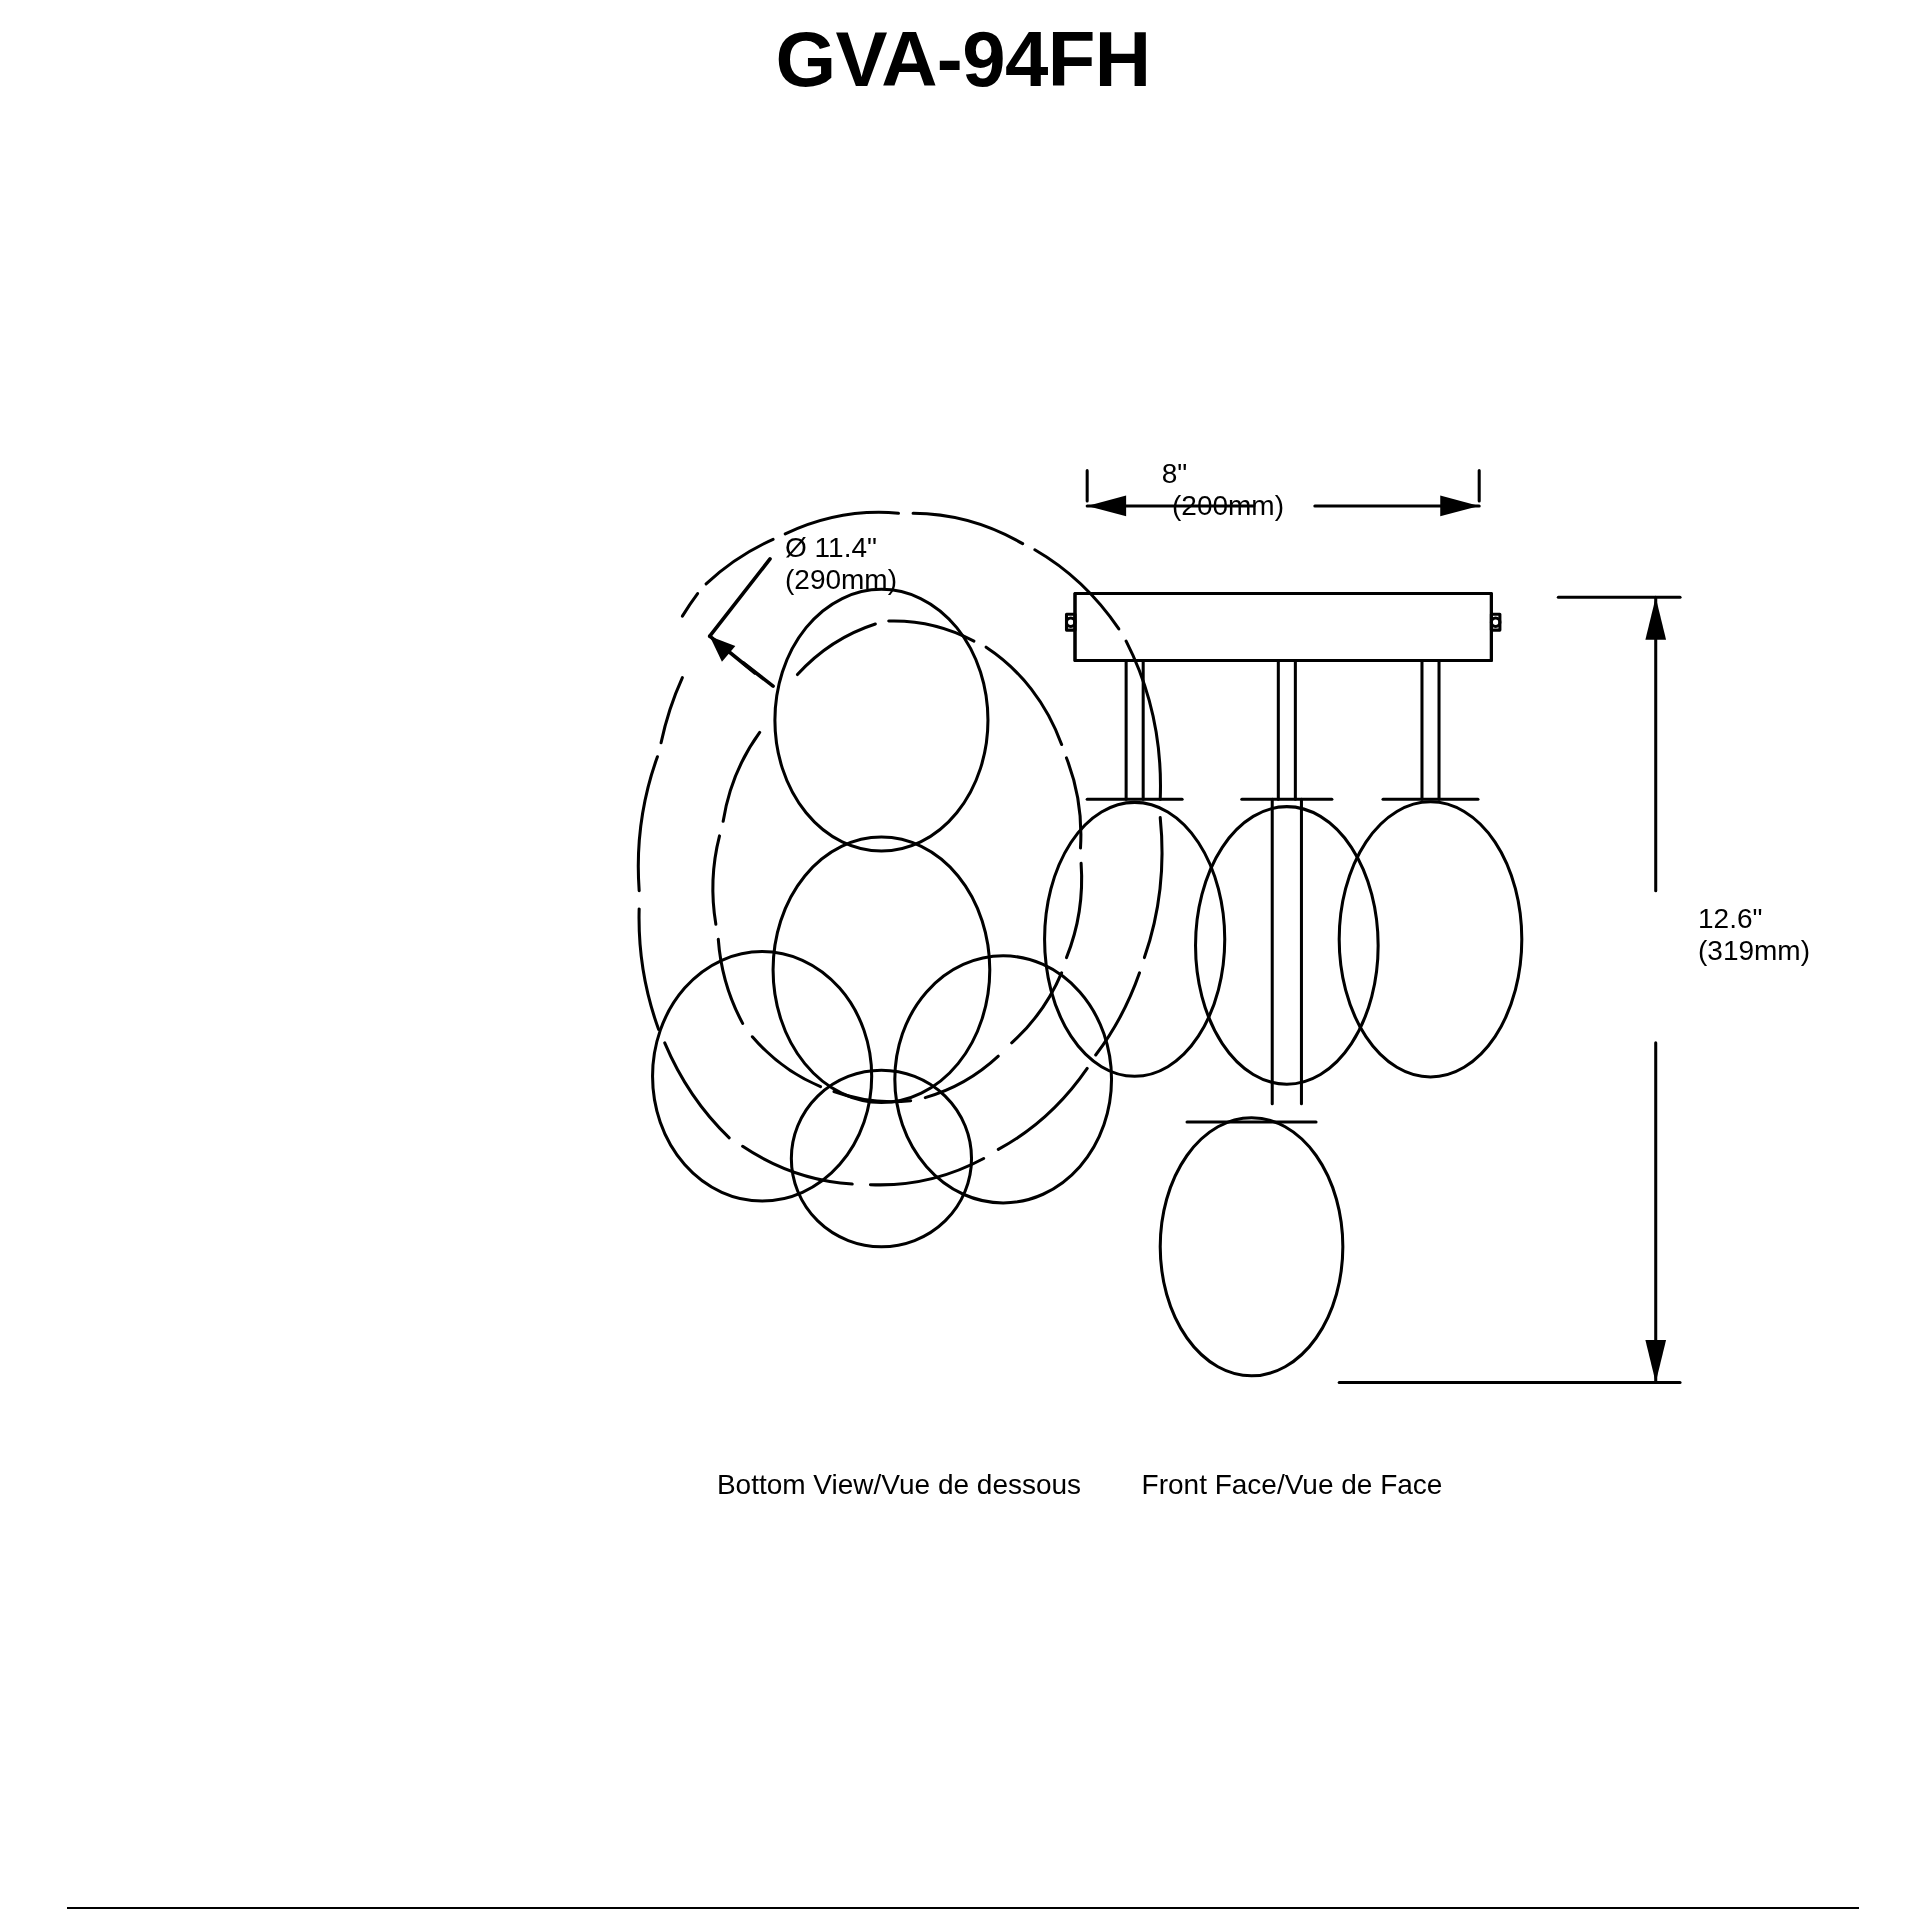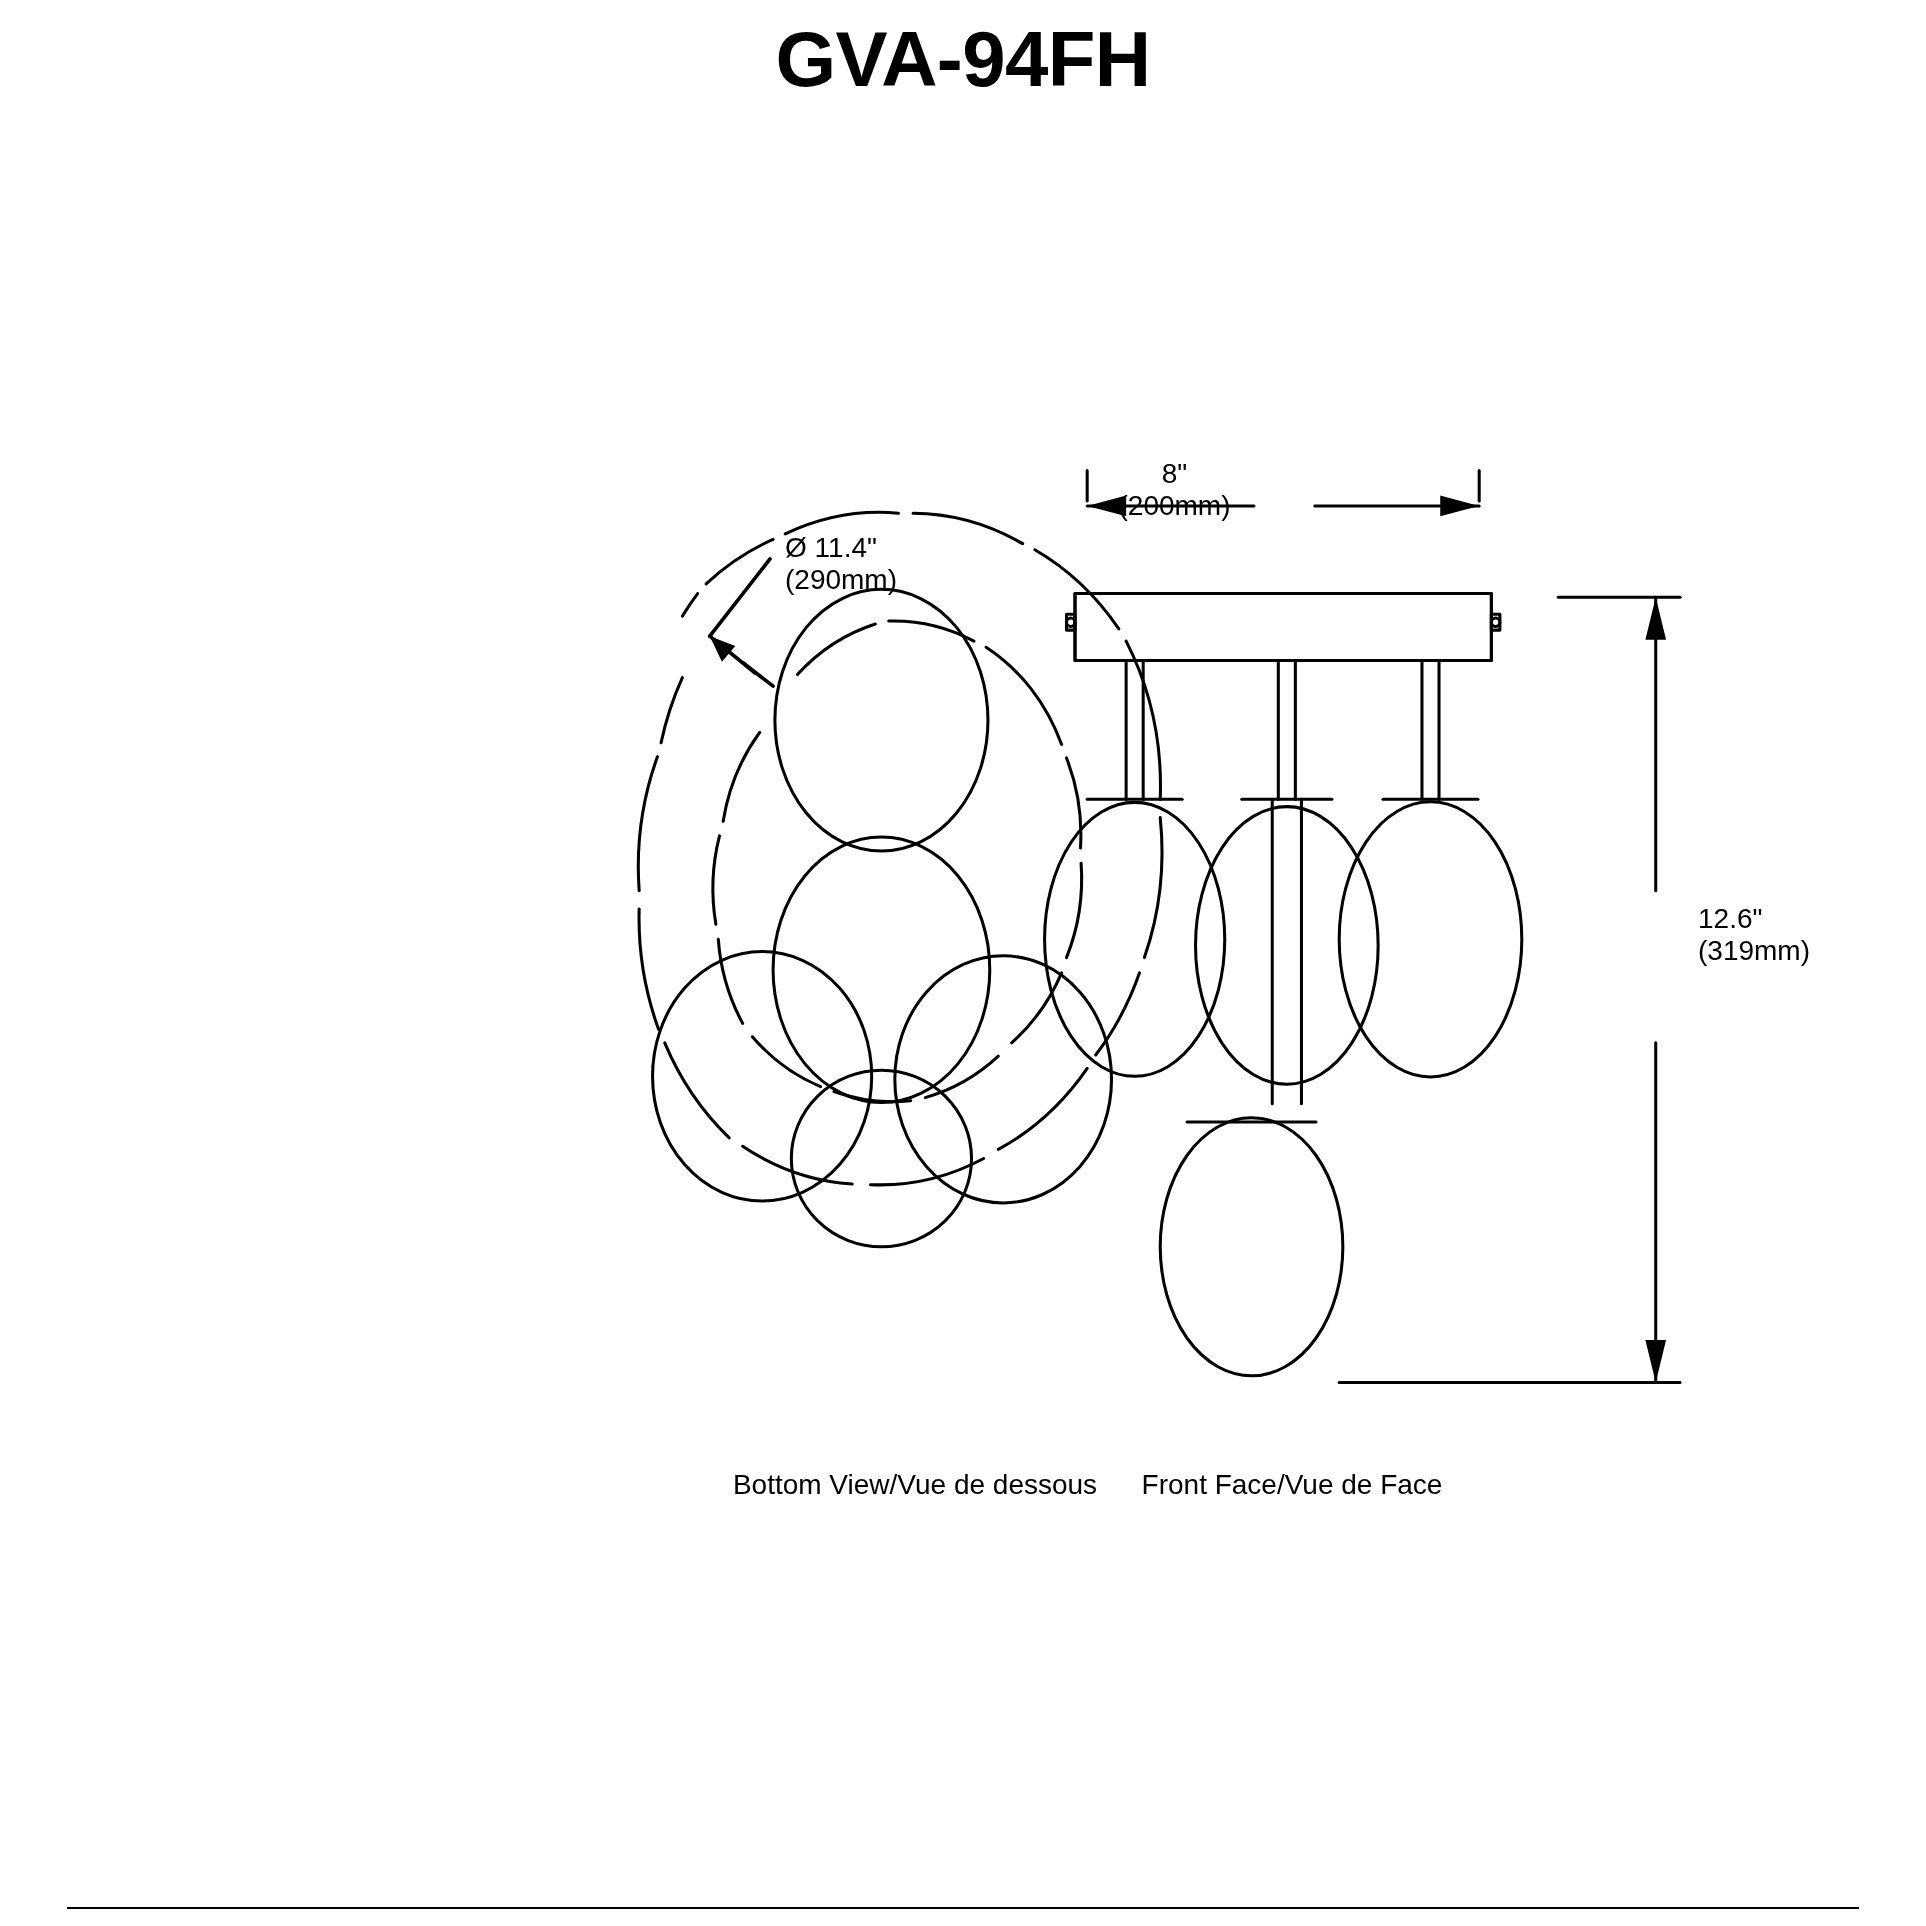--- a/index.html
+++ b/index.html
@@ -38,21 +38,21 @@
     font-family: "Liberation Sans", sans-serif;
     white-space: nowrap;
   }
   .dimtext {
     position: absolute;
     font-size: 28px;
     font-family: "Liberation Sans", sans-serif;
     white-space: nowrap;
     text-align: center;
   }
-  .dimtext .l2 { display: block; }
+  .dimtext .l2 { display: block; text-align: right; }
   svg.drawing {
     position: absolute;
     left: 0; top: 0;
     width: 1926px;
     height: 1926px;
   }
   .footer-rule {
     position: absolute;
     left: 67px;
     top: 1899px;
@@ -175,18 +175,18 @@
   <div class="dimtext" style="left:1175px; top:450px; width:219px; margin-left:-110px; text-align:center;">
     <span>8"</span>
     <span class="l2">(200mm)</span>
   </div>
 
   <div class="dimtext" style="left:1698px; top:895px; text-align:left;">
     <span>12.6"</span>
     <span class="l2">(319mm)</span>
   </div>
 
-  <div class="caption" style="left:899px; top:1461px; transform:translateX(-50%);margin-left:16px;">Bottom View/Vue de dessous</div>
+  <div class="caption" style="left:899px; top:1461px; transform:translateX(-50%);">Bottom View/Vue de dessous</div>
   <div class="caption" style="left:1292px; top:1461px; transform:translateX(-50%);">Front Face/Vue de Face</div>
 
   <div class="footer-rule"></div>
 </div>
 
 
 </body></html>

